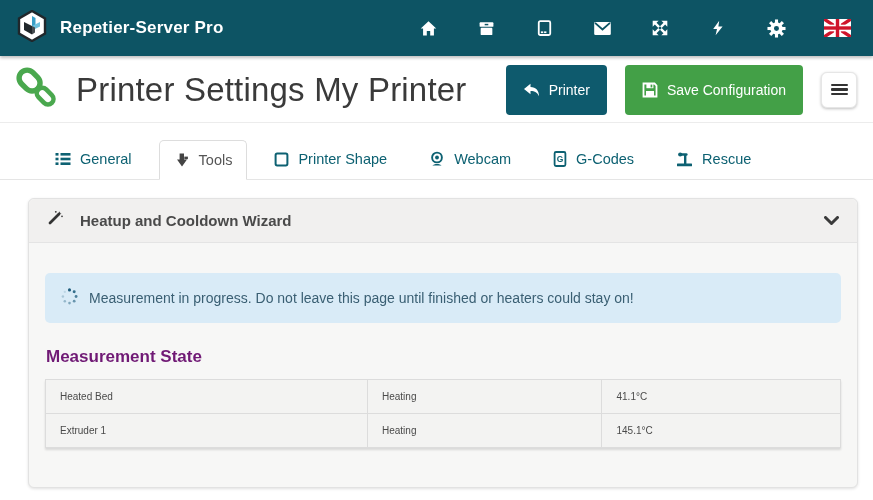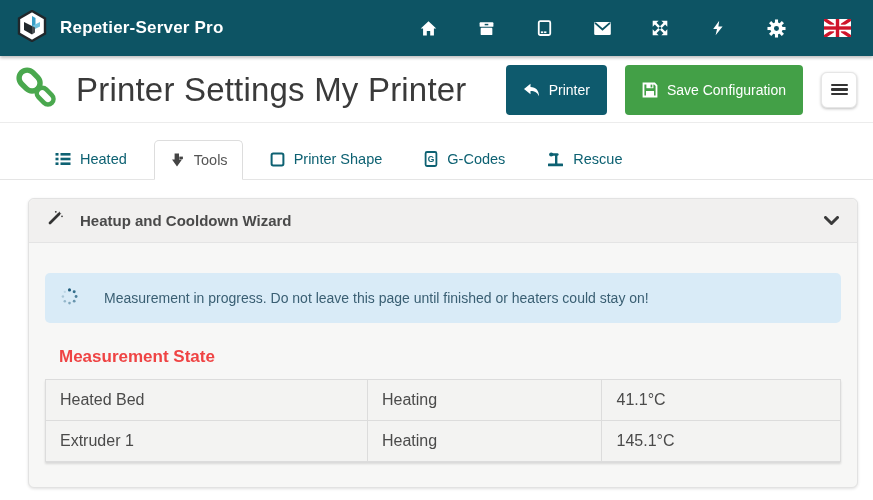--- a/index.html
+++ b/index.html
@@ -47,29 +47,29 @@
   .panel { margin:18px 15px 0 28px; border:1px solid #e2e2e2; border-radius:6px;
     background:#f7f7f6; box-shadow:0 1px 3px rgba(0,0,0,.12); height:290px; overflow:hidden;}
   .panel-header { background:#f1f0ef; border-bottom:1px solid #e4e4e4; height:44px;
     display:flex; align-items:center; padding:0 18px 0 16px; cursor:pointer; border-radius:6px 6px 0 0;}
   .panel-title { font-size:15px; font-weight:700; color:#4a4a4a; margin-left:17px; }
   .panel-header .chev { margin-left:auto; }
   .panel-body { padding:30px 16px 0 16px; }
 
   
   .alert { background:#d9ebf7; border-radius:5px; padding:15px 16px; display:flex; align-items:center;
-    gap:26px; color:#3a5f73; font-size:14px; }
+    gap:11px; color:#3a5f73; font-size:14px; }
   .spinner { width:17px; height:17px; flex:0 0 auto; animation:spin 1.1s steps(8) infinite; }
   @keyframes spin { to { transform:rotate(360deg); } }
 
   
-  .section-heading { margin:24px 0 12px 14px; font-size:17px; font-weight:700; color:#ef4444; }
+  .section-heading { margin:24px 0 12px 1px; font-size:17px; font-weight:700; color:#701a75; }
   table.state { width:100%; border-collapse:collapse; background:#f3f3f2;
     box-shadow:0 2px 2px rgba(0,0,0,.12); }
-  table.state td { border:1px solid #dcdcdc; padding:11px 14px; font-size:16px; color:#4a4a4a; }
+  table.state td { border:1px solid #dcdcdc; padding:11px 14px; font-size:10px; color:#4a4a4a; }
   col.c1{width:40.5%;} col.c2{width:29.5%;} col.c3{width:30%;}
 </style>
 </head>
 <body>
 
 <div class="navbar">
   <span>
     <svg class="logo-hex" viewBox="0 0 32 32">
       <polygon points="16,1 29,8.5 29,23.5 16,31 3,23.5 3,8.5" fill="#fff" stroke="#20272b" stroke-width="2.4"></polygon>
       <path d="M16 16 L16 6 L19.5 8 L19.5 16 Z" fill="#3aa0c8"></path>
@@ -196,38 +196,46 @@
 <div class="tabs">
   <span class="tab">
     <svg width="16" height="14" viewBox="0 0 16 14" fill="#0d6172">
       <rect x="0.5" y="1" width="3" height="2.6"></rect>
         <rect x="5.5" y="1" width="10" height="2.6"></rect>
       <rect x="0.5" y="5.7" width="3" height="2.6"></rect>
         <rect x="5.5" y="5.7" width="10" height="2.6"></rect>
       <rect x="0.5" y="10.4" width="3" height="2.6"></rect>
         <rect x="5.5" y="10.4" width="10" height="2.6"></rect>
     </svg>
-    <span>Heated</span>
+    <span>General</span>
   </span>
 
   <span class="tab active">
     <svg width="16" height="16" viewBox="0 0 16 16" fill="#444">
       <path d="M5.6 1.5 h4.4 v6 h3 L8 14.5 L3 7.5 h2.6 Z"></path>
       <rect x="10.3" y="4.6" width="3.6" height="2.6"></rect>
     </svg>
     <span>Tools</span>
   </span>
 
   <span class="tab">
     <svg width="15" height="15" viewBox="0 0 15 15" fill="none" stroke="#0d6172" stroke-width="2">
       <rect x="1.6" y="1.6" width="11.8" height="11.8" rx="1.6"></rect>
     </svg>
     <span>Printer Shape</span>
   </span>
 
+  <span class="tab">
+    <svg width="16" height="16" viewBox="0 0 16 16">
+      <circle cx="8" cy="6.5" r="4.9" fill="none" stroke="#0d6172" stroke-width="1.9"></circle>
+      <circle cx="8" cy="6.5" r="1.9" fill="#0d6172"></circle>
+      <path d="M3.4 14.6 C4.8 12.3 11.2 12.3 12.6 14.6 Z" fill="#0d6172"></path>
+    </svg>
+    <span>Webcam</span>
+  </span>
 
   <span class="tab">
     <svg width="14" height="16" viewBox="0 0 14 16">
       <rect x="1.6" y="1" width="10.8" height="14" rx="1.4" fill="none" stroke="#0d6172" stroke-width="1.8"></rect>
       <text x="7" y="11.2" font-size="8.5" font-weight="bold" fill="#0d6172" text-anchor="middle" font-family="Liberation Sans, sans-serif">G</text>
     </svg>
     <span>G-Codes</span>
   </span>
 
   <span class="tab">

